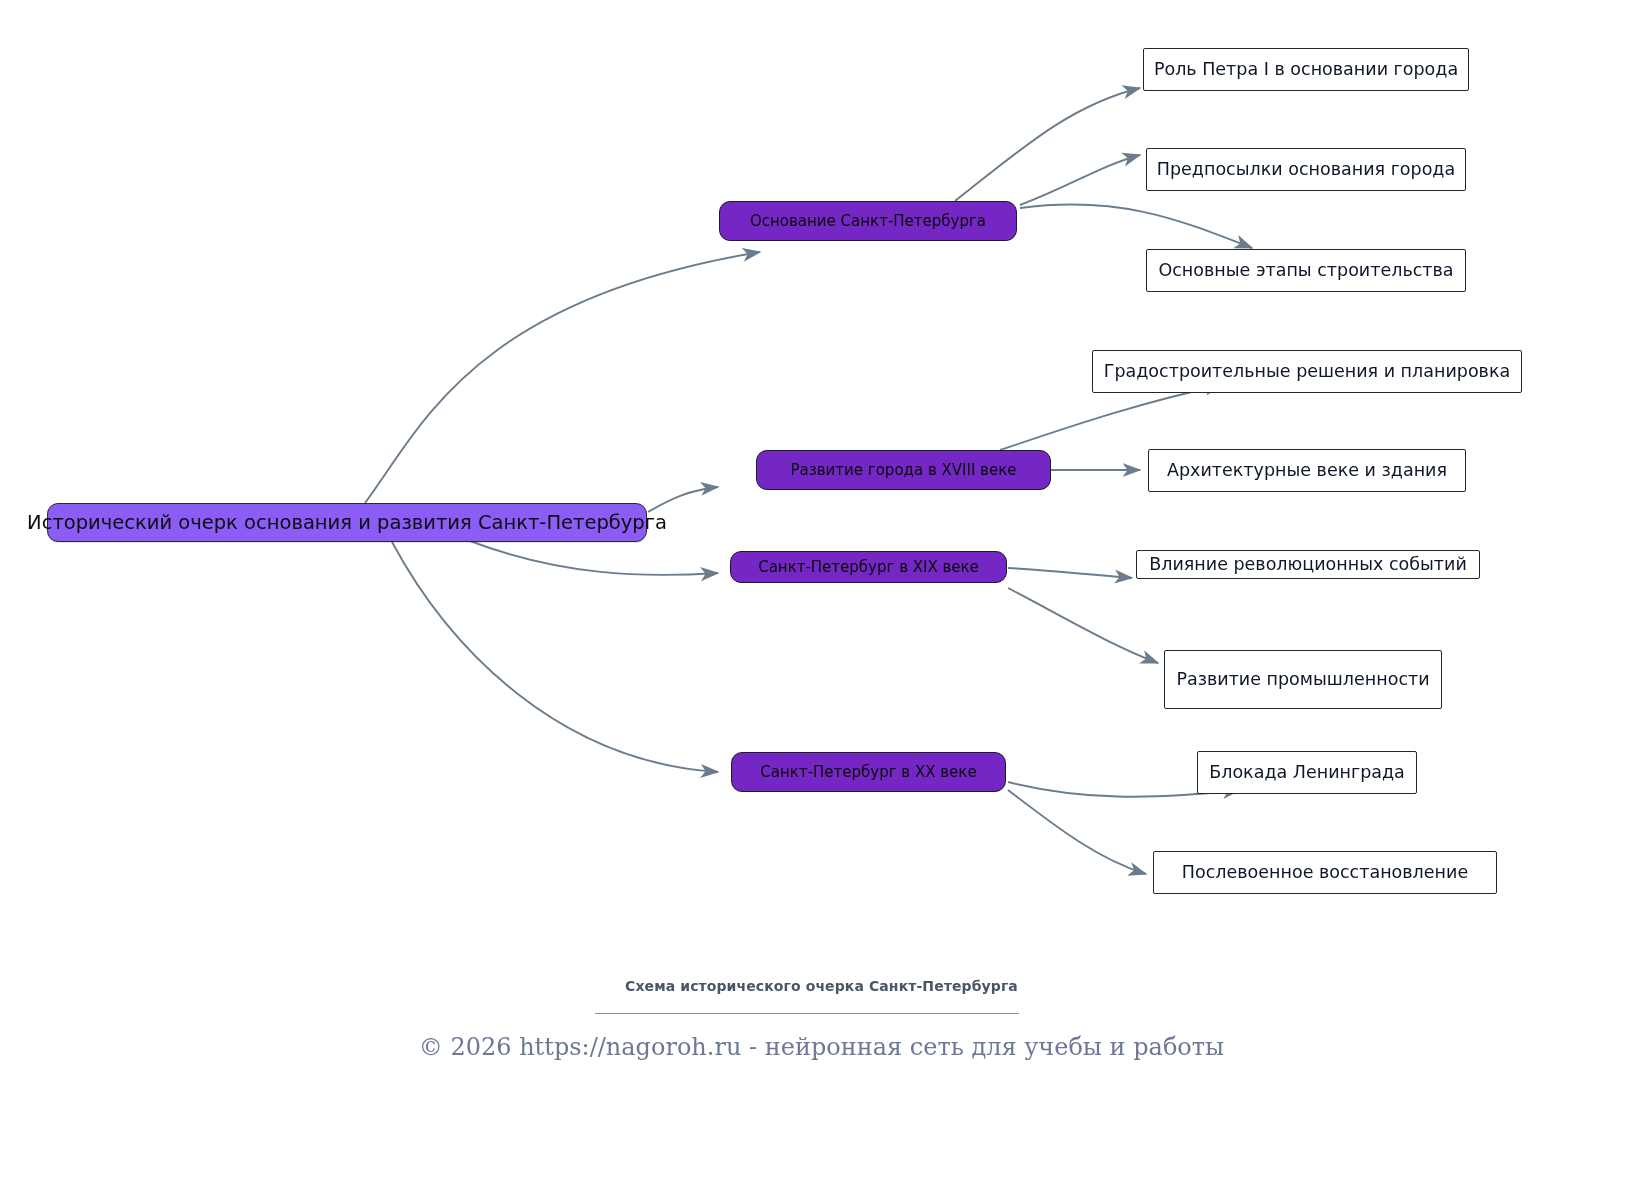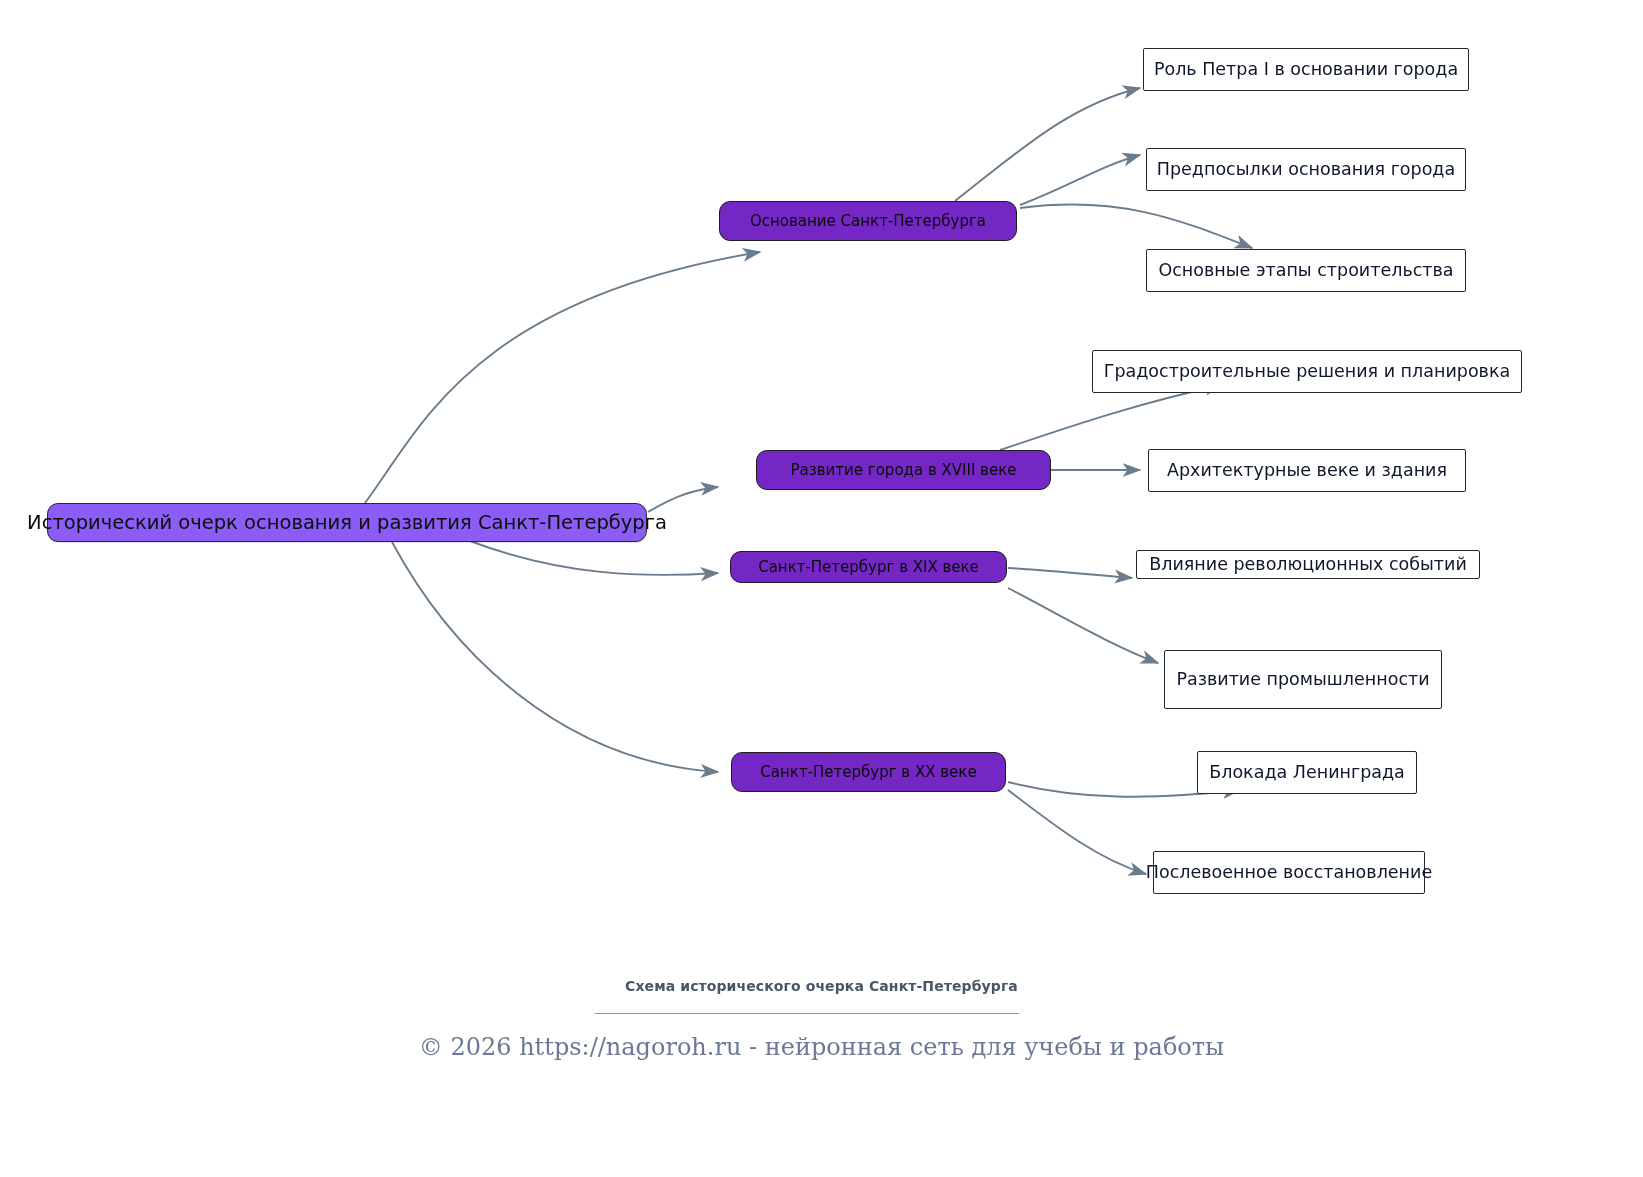--- a/index.html
+++ b/index.html
@@ -139,21 +139,21 @@
     <span>Развитие промышленности</span>
   </div>
 
   <div class="node node-branch" style="left:731px;top:752px;width:275px;height:40px;">
     <span>Санкт-Петербург в XX веке</span>
   </div>
 
   <div class="node node-leaf" style="left:1197px;top:751px;width:220px;height:43px;">
     <span>Блокада Ленинграда</span>
   </div>
-  <div class="node node-leaf" style="left:1153px;top:851px;width:272px;height:43px;">
+  <div class="node node-leaf" style="left:1153px;top:851px;width:344px;height:43px;">
     <span>Послевоенное восстановление</span>
   </div>
 
   <div class="footer-title" style="top:978px;">Схема исторического очерка Санкт-Петербурга</div>
   <div class="footer-rule" style="left:595px;top:1013px;width:424px;"></div>
   <div class="footer-copy" style="top:1033px;">© 2026 https://nagoroh.ru - нейронная сеть для учебы и работы</div>
 
 </div>
 
 </body></html>

